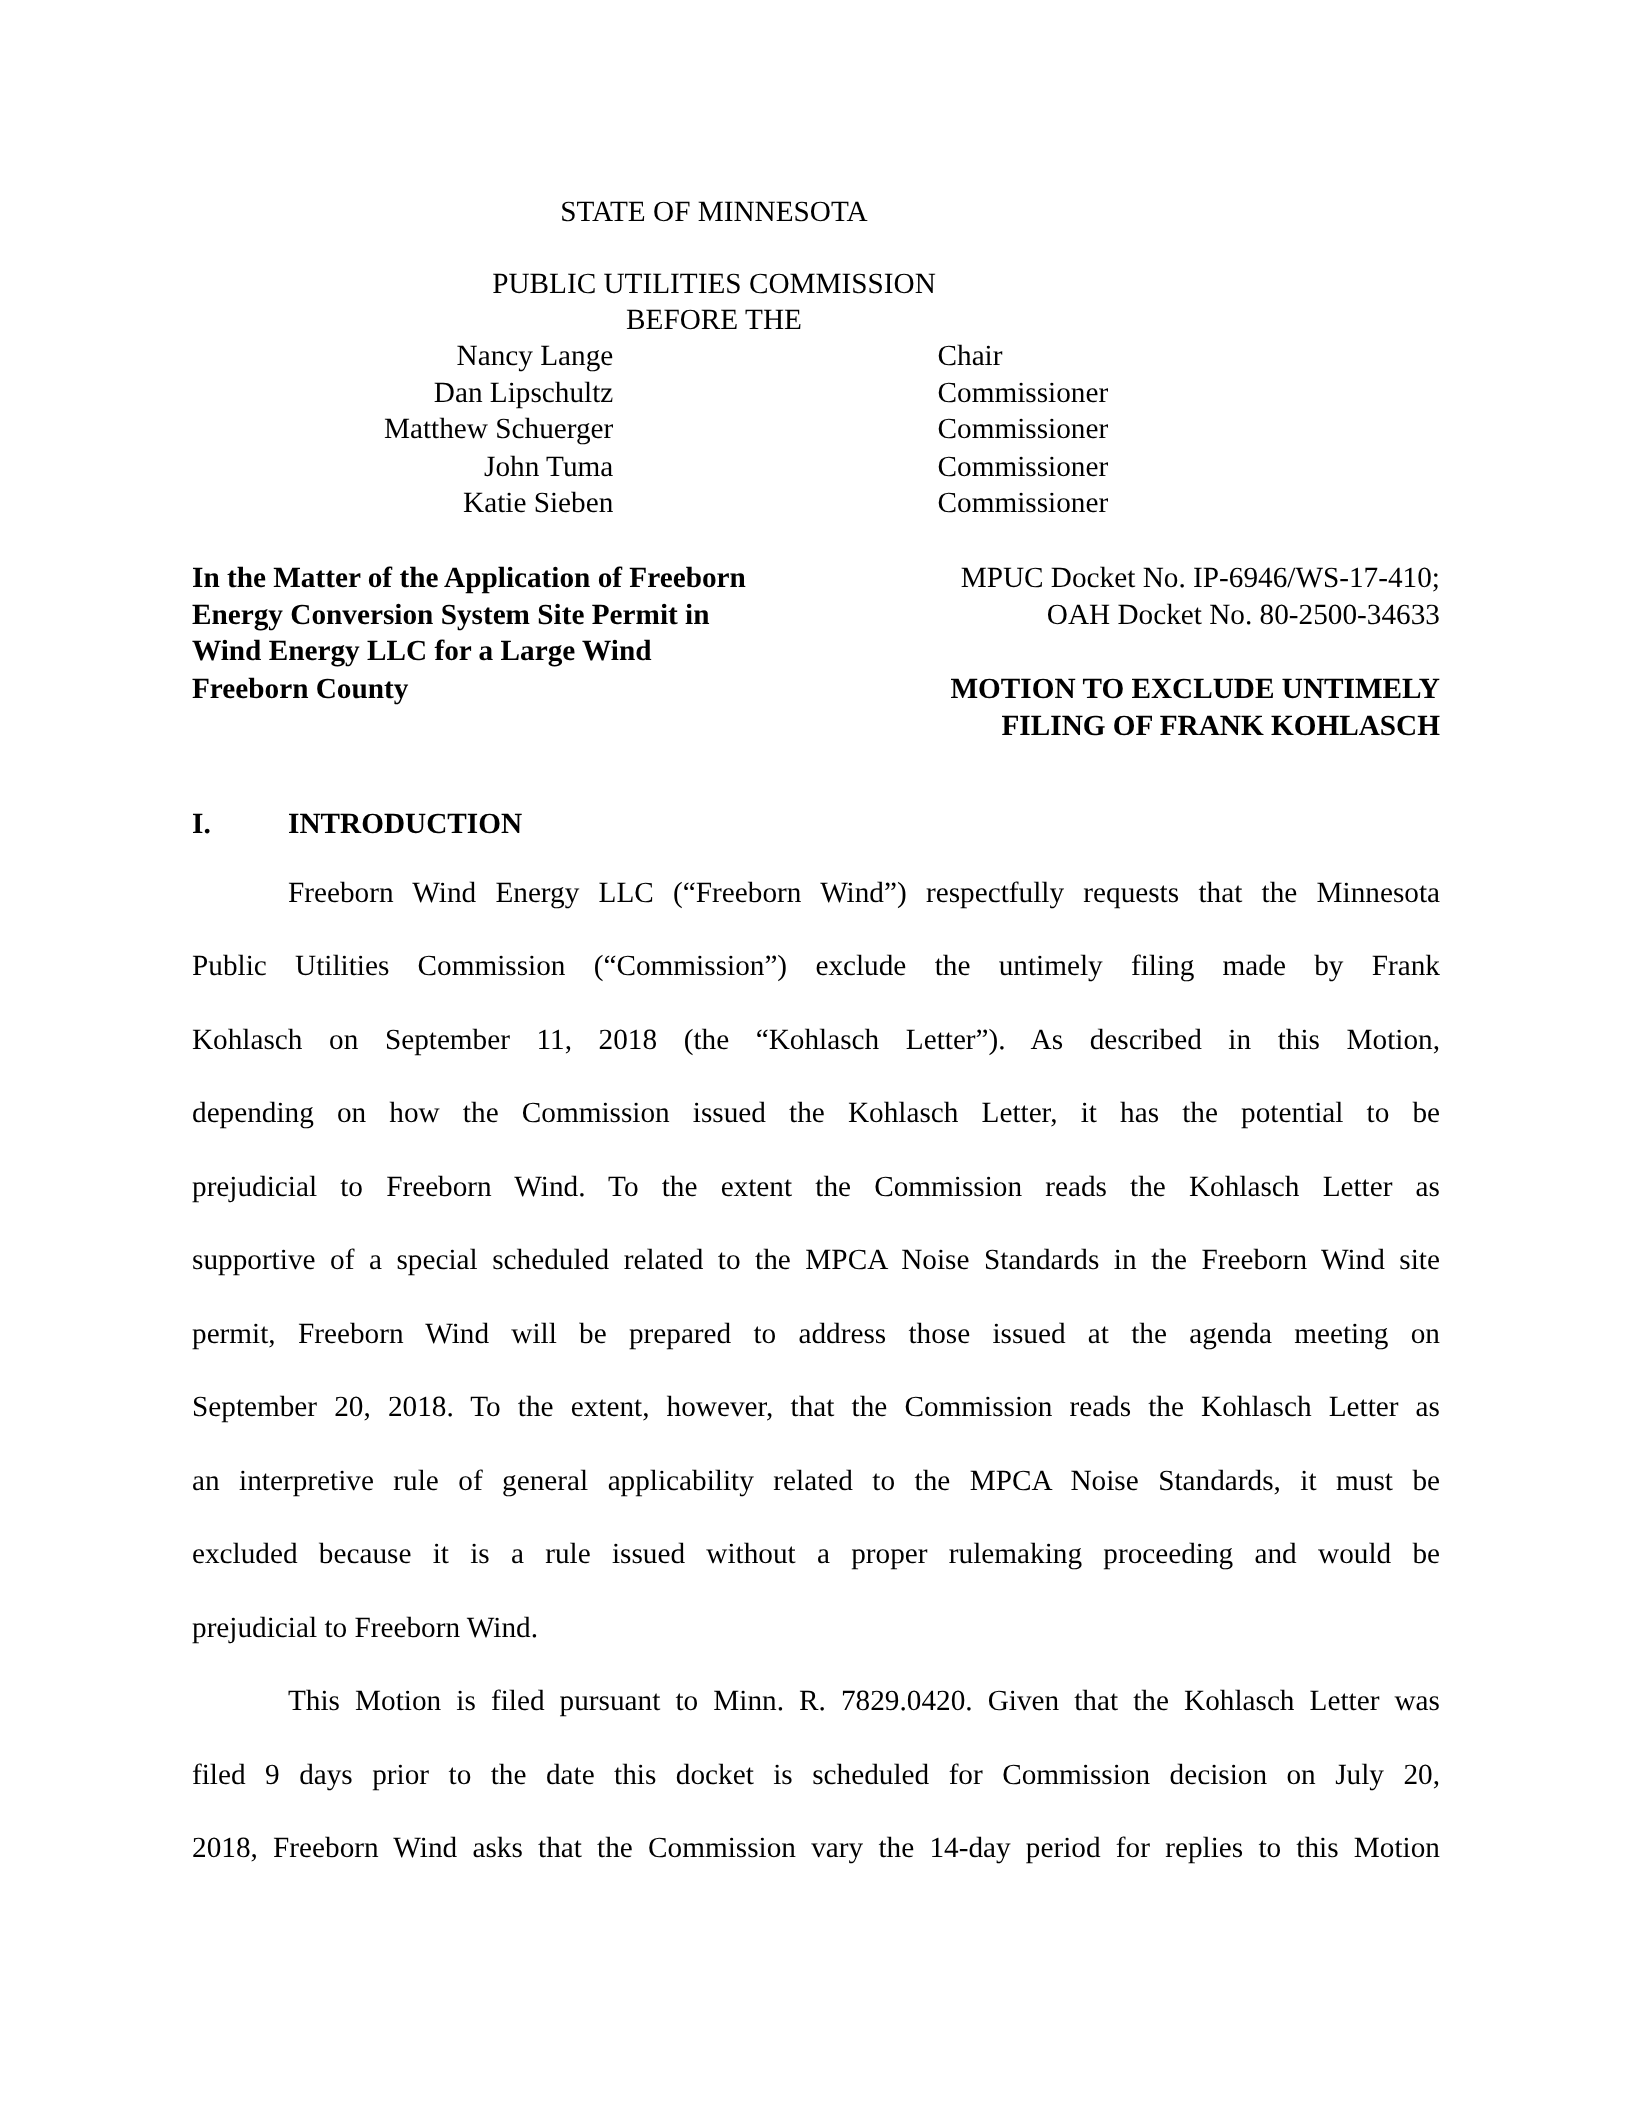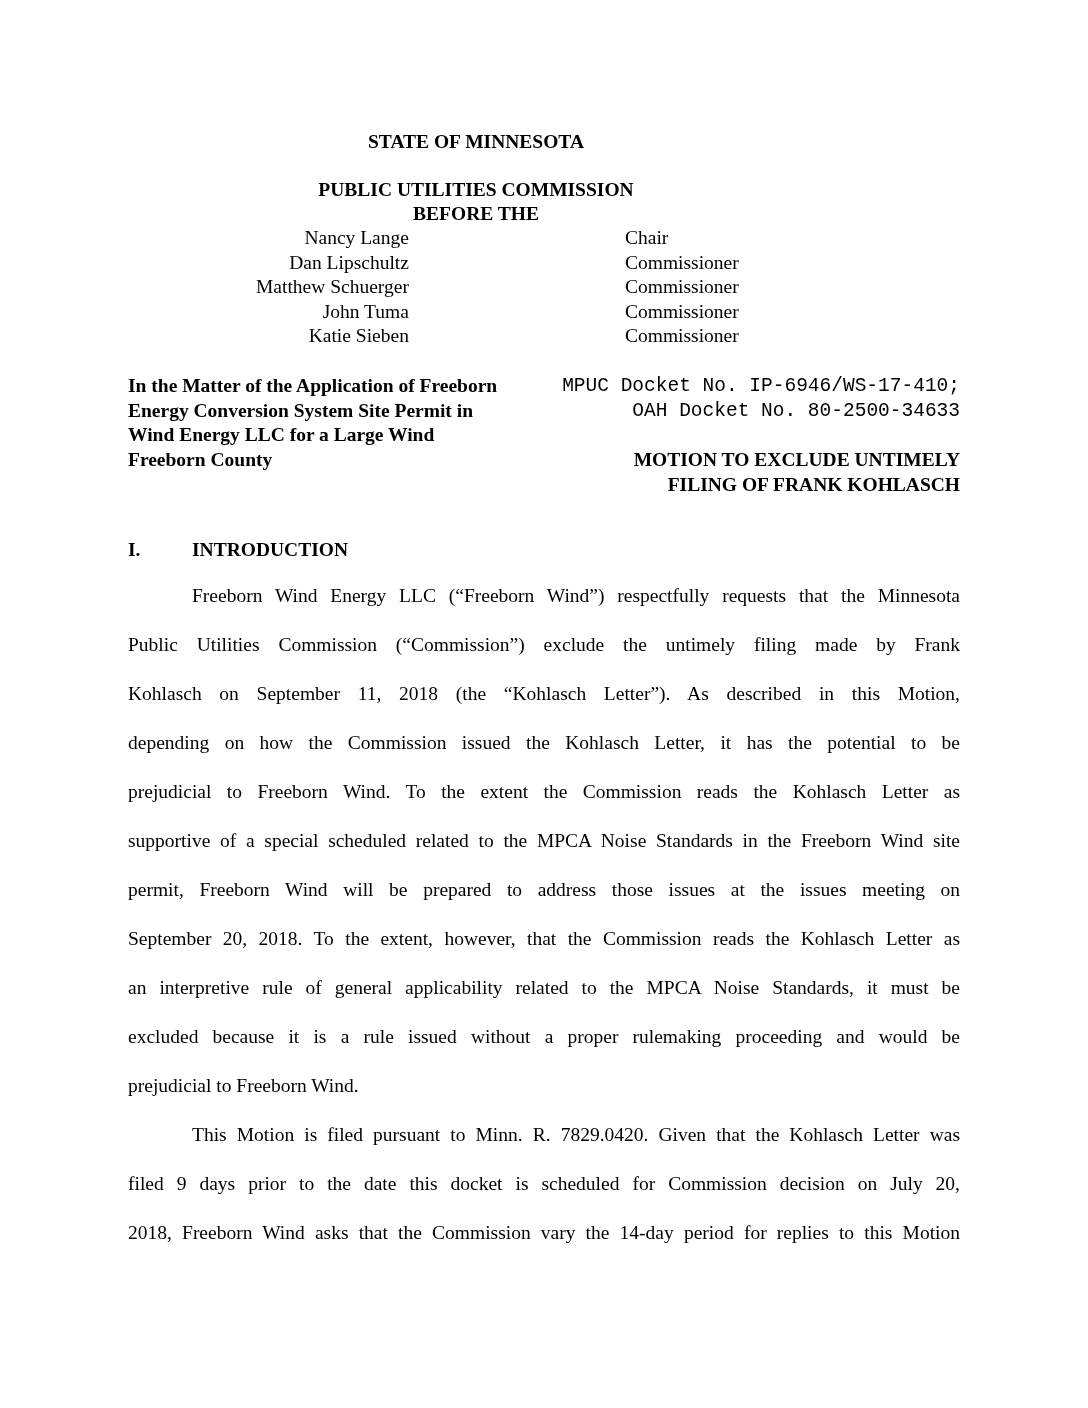--- a/index.html
+++ b/index.html
@@ -1,25 +1,25 @@
 <!DOCTYPE html>
 <html><head>
 <meta charset="utf-8">
 <style>
   html, body { margin: 0; padding: 0; background: #ffffff; }
   body { width: 1088px; height: 1408px; position: relative; overflow: hidden;
          font-family: "Liberation Serif", "DejaVu Serif", serif; color: #000; }
   .abs { position: absolute; }
-  .caption { left: 0; width: 952px; text-align: center; font-weight: bold; font-size: 19.5px; line-height: 24px; }
+  .caption { left: 0; width: 952px; text-align: center; font-weight: normal; font-size: 19.5px; line-height: 24px; }
   .cap1 { top: 130px; } .cap2 { top: 154px; margin-top: 48px; } .cap3 { top: 178px; }
   .member { font-size: 19.5px; line-height: 24.5px; }
   .names { left: 256px; top: 226px; text-align: right; }
   .roles { left: 625px; top: 226px; }
   .matter { left: 128px; top: 374px; width: 430px; font-weight: bold; font-size: 19.5px; line-height: 24.5px; }
-  .docket { right: 128px; top: 374px; text-align: right; font-size: 19.5px; line-height: 24.5px; font-family: Liberation Mono, monospace; }
+  .docket { right: 128px; top: 374px; text-align: right; font-size: 19.5px; line-height: 24.5px; }
   .motion { right: 128px; top: 448px; text-align: right; font-weight: bold; font-size: 19.5px; line-height: 24.5px; }
   .heading { top: 538px; font-weight: bold; font-size: 19.5px; line-height: 24px; }
   .h-num { left: 128px; }
   .h-text { left: 192px; }
   .line { left: 128px; width: 832px; font-size: 19.5px; line-height: 24px; white-space: nowrap; }
   .j { text-align: justify; text-align-last: justify; white-space: normal; }
   .indent { left: 192px; width: 768px; }
 </style>
 </head>
 <body>
@@ -65,21 +65,21 @@
   <div class="abs heading h-num">I.</div>
   <div class="abs heading h-text">INTRODUCTION</div>
 
   <div>
     <div class="abs line j indent" style="top:584px">Freeborn Wind Energy LLC (“Freeborn Wind”) respectfully requests that the Minnesota</div>
     <div class="abs line j" style="top:633px">Public Utilities Commission (“Commission”) exclude the untimely filing made by Frank</div>
     <div class="abs line j" style="top:682px">Kohlasch on September 11, 2018 (the “Kohlasch Letter”).  As described in this Motion,</div>
     <div class="abs line j" style="top:731px">depending on how the Commission issued the Kohlasch Letter, it has the potential to be</div>
     <div class="abs line j" style="top:780px">prejudicial to Freeborn Wind.  To the extent the Commission reads the Kohlasch Letter as</div>
     <div class="abs line j" style="top:829px">supportive of a special scheduled related to the MPCA Noise Standards in the Freeborn Wind site</div>
-    <div class="abs line j" style="top:878px">permit, Freeborn Wind will be prepared to address those issues at the issues meeting on</div>
+    <div class="abs line j" style="top:878px">permit, Freeborn Wind will be prepared to address those issued at the agenda meeting on</div>
     <div class="abs line j" style="top:927px">September 20, 2018.  To the extent, however, that the Commission reads the Kohlasch Letter as</div>
     <div class="abs line j" style="top:976px">an interpretive rule of general applicability related to the MPCA Noise Standards, it must be</div>
     <div class="abs line j" style="top:1025px">excluded because it is a rule issued without a proper rulemaking proceeding and would be</div>
     <div class="abs line" style="top:1074px">prejudicial to Freeborn Wind.</div>
     <div class="abs line j indent" style="top:1123px">This Motion is filed pursuant to Minn. R. 7829.0420.  Given that the Kohlasch Letter was</div>
     <div class="abs line j" style="top:1172px">filed 9 days prior to the date this docket is scheduled for Commission decision on July 20,</div>
     <div class="abs line j" style="top:1221px">2018, Freeborn Wind asks that the Commission vary the 14-day period for replies to this Motion</div>
   </div>
 
 </div>

